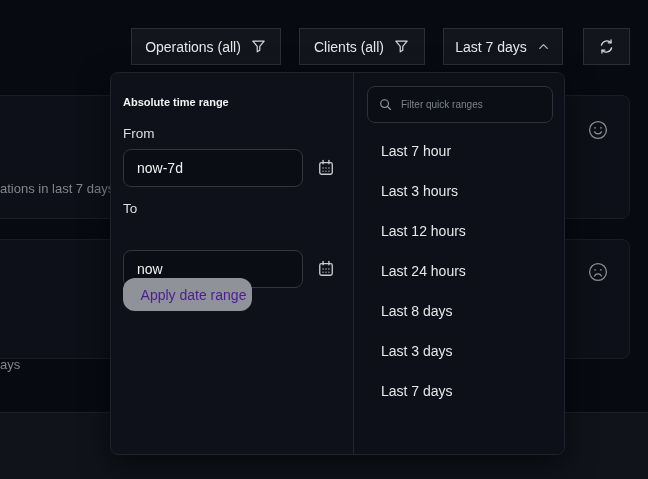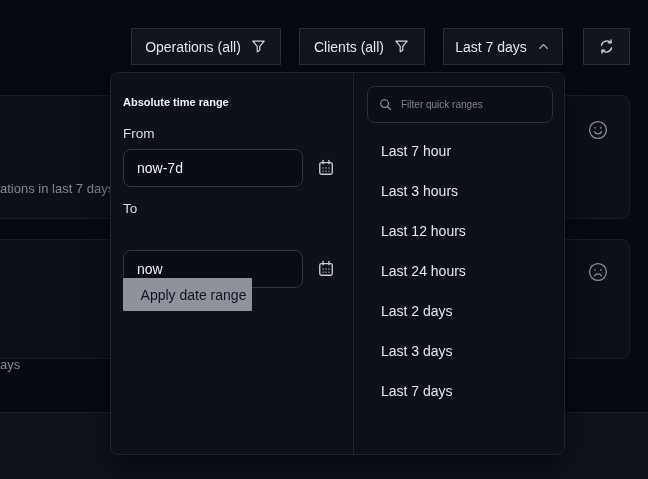--- a/index.html
+++ b/index.html
@@ -110,23 +110,23 @@
     padding: 0;
   }
   .cal-btn svg { width: 20px; height: 20px; display: block; }
   .apply-btn {
     position: absolute;
     left: 12px;
     top: 205px;
     width: 129px;
     height: 33px;
     background: #8f9298;
-    color: #0f172a;
+    color: #4c1d95;
     border: none;
-    border-radius: 1px;
+    border-radius: 12px;
     font-size: 14px;
     font-family: "Liberation Sans", sans-serif;
     cursor: pointer;
     padding-left: 12px;
   }
 
   .panel-right { position: relative; flex: 1; height: 100%; background: #0d1018; }
   .search-wrap {
     position: absolute;
     left: 13px;
@@ -271,21 +271,21 @@
           <line x1="15.2" y1="15.2" x2="20" y2="20"></line>
         </svg>
         <input class="search-input" type="text" placeholder="Filter quick ranges" style="">
       </div>
 
       <div class="quick-list">
         <div class="quick-item">Last 7 hour</div>
         <div class="quick-item">Last 3 hours</div>
         <div class="quick-item">Last 12 hours</div>
         <div class="quick-item">Last 24 hours</div>
-        <div class="quick-item">Last 2 days</div>
+        <div class="quick-item">Last 8 days</div>
         <div class="quick-item">Last 3 days</div>
         <div class="quick-item">Last 7 days</div>
       </div>
     </div>
 
   </div>
 
 </div>
 
 </body></html>

